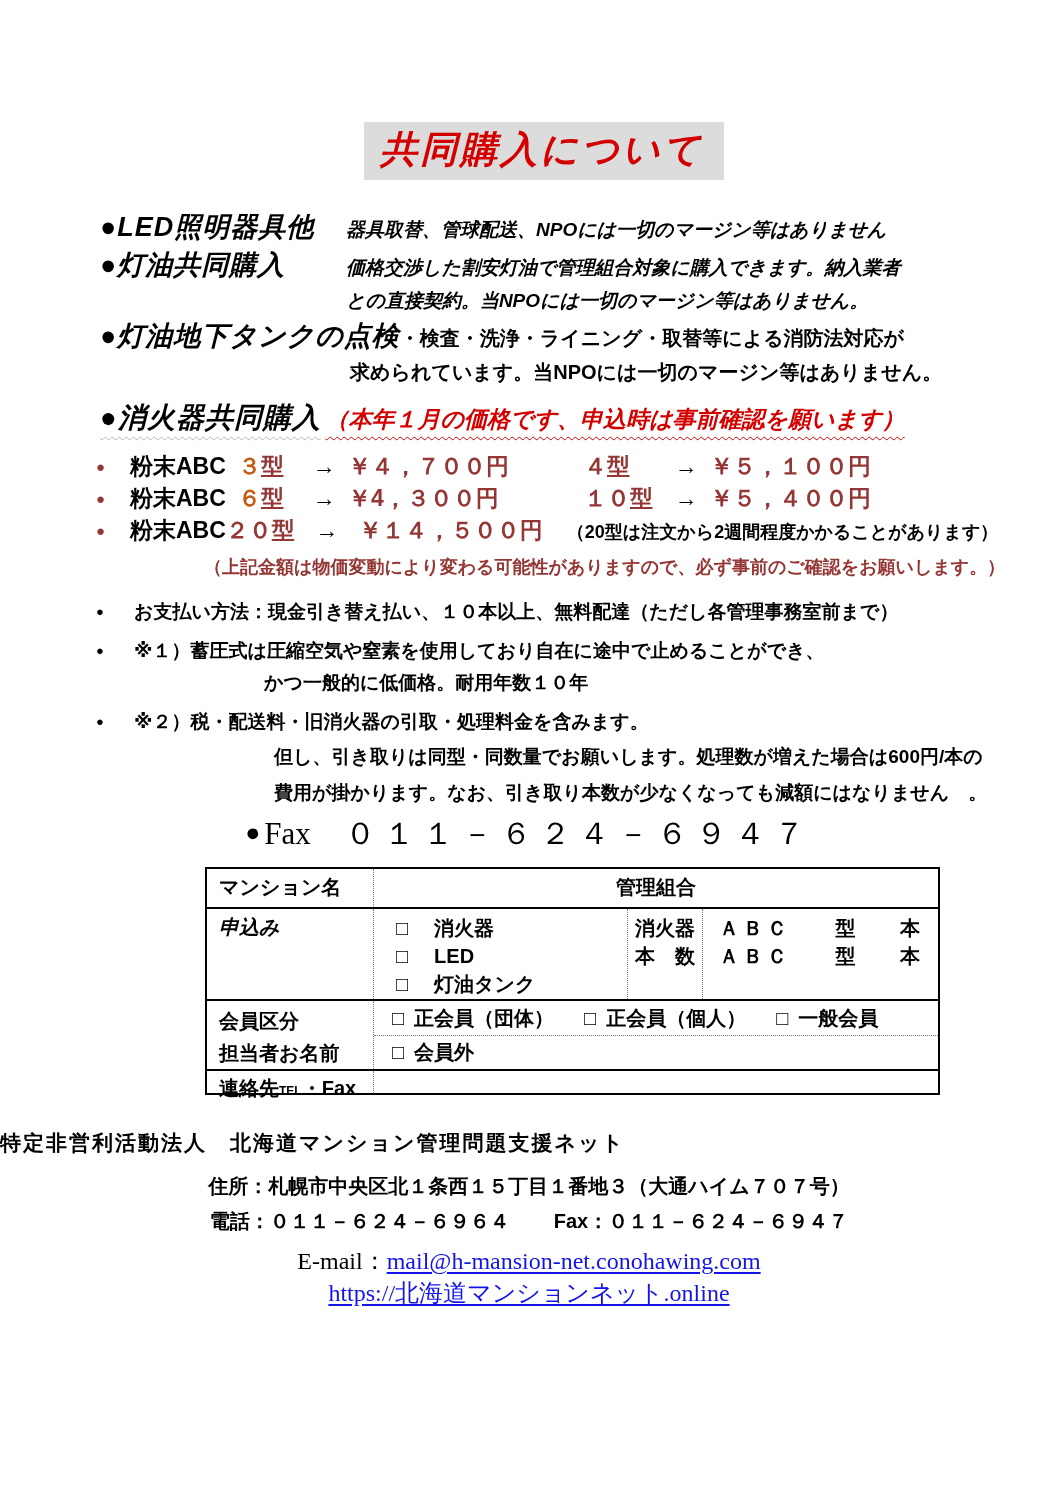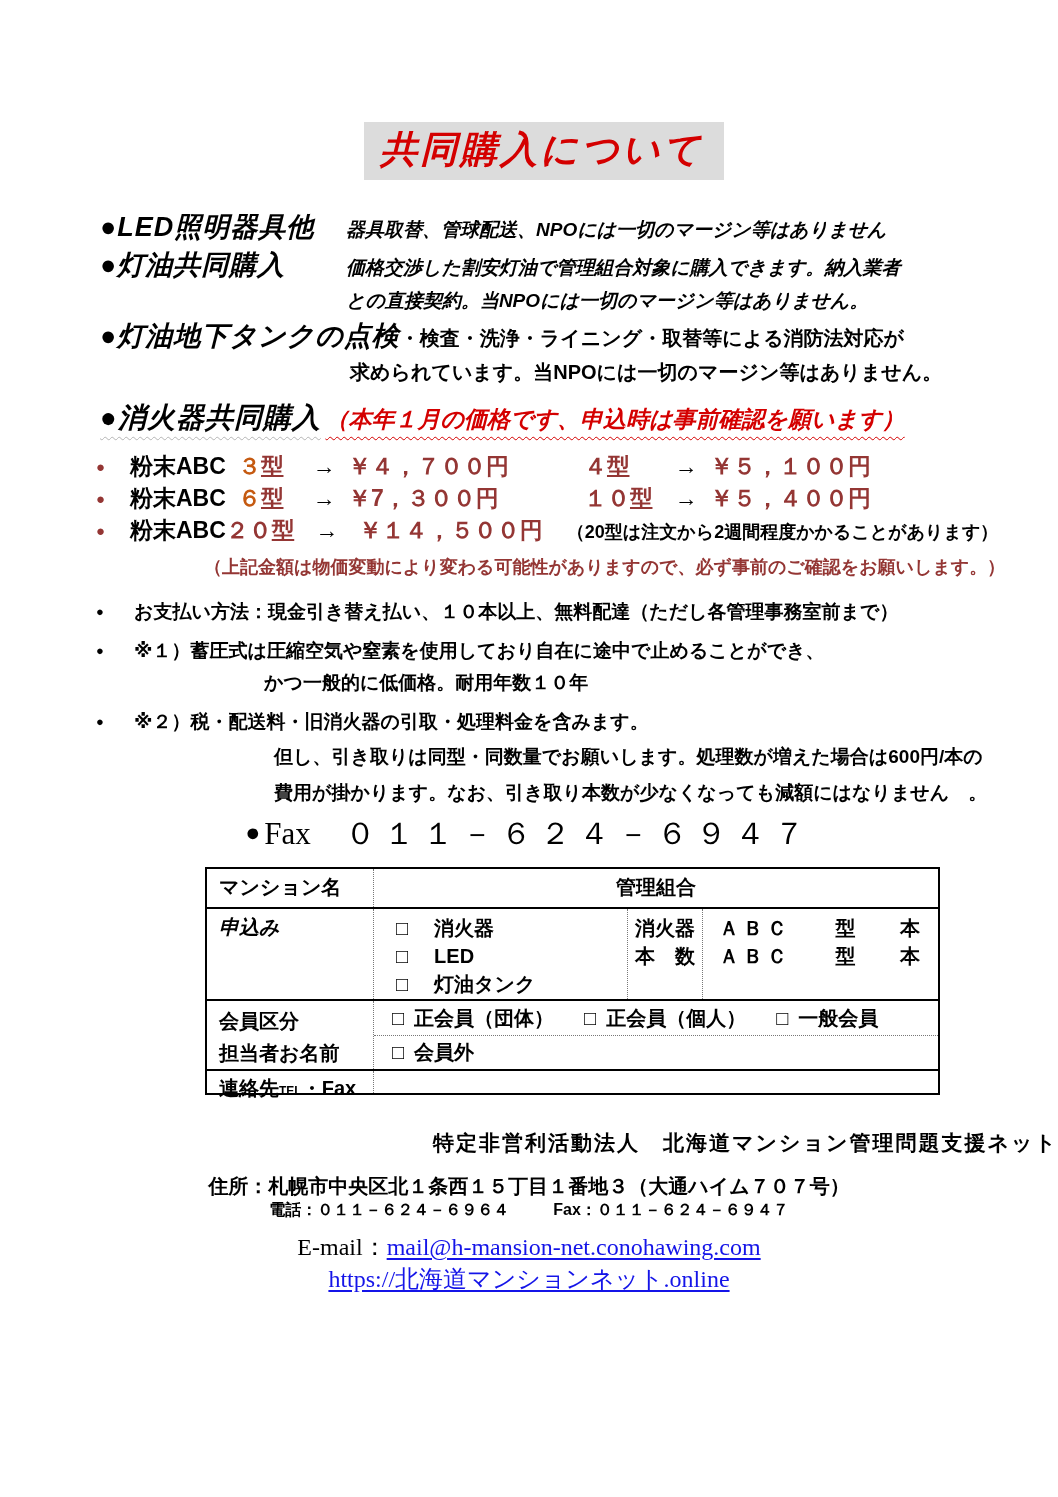--- a/index.html
+++ b/index.html
@@ -106,23 +106,23 @@
   .ft-r3 .ft-label div{height:32px;line-height:32px;white-space:nowrap;}
   .ft-member{flex:1;display:flex;flex-direction:column;}
   .member-top{height:35px;border-bottom:1px dotted #777;display:flex;align-items:center;padding-left:18px;box-sizing:border-box;white-space:nowrap;}
   .member-top .opt{margin-right:30px;}
   .member-bottom{height:33px;display:flex;align-items:center;padding-left:18px;}
   .opt .cb{margin-right:10px;}
   .ft-r4{height:24px;line-height:34px;}
   .tel-small{font-size:12px;letter-spacing:0;}
   .ft-r4 .ft-val{flex:1;}
   
-  .f-org{text-align:right;margin-top:34px;font-size:21px;font-weight:bold;letter-spacing:2px;white-space:nowrap;}
+  .f-org{text-align:left;margin-top:34px;font-size:21px;font-weight:bold;letter-spacing:2px;white-space:nowrap;}
   .f-address{text-align:center;margin-top:16px;font-size:20px;font-weight:bold;white-space:nowrap;}
-  .f-phone{text-align:center;margin-top:0;font-size:16px;font-weight:bold;white-space:nowrap;}
+  .f-phone{text-align:center;margin-top:8px;font-size:20px;font-weight:bold;white-space:nowrap;}
   .f-phone .gap{display:inline-block;width:44px;}
   .f-email,.f-url{
     text-align:center;font-family:"Liberation Serif","DejaVu Serif",serif;
     font-size:24px;white-space:nowrap;
   }
   .f-email{margin-top:10px;}
   .f-url{margin-top:0;}
   .link{color:var(--link_blue,#0000ee);text-decoration:underline;text-underline-offset:3px;}
 </style>
 </head>
@@ -166,21 +166,21 @@
       <span class="p-price p-price1">￥４，７００円</span>
       <span class="p-type2">４型</span>
       <span class="p-arrow">→</span>
       <span class="p-price">￥５，１００円</span>
     </div>
     <div class="p-row">
       <span class="p-bullet">●</span>
       <span class="p-name">粉末ABC</span>
       <span class="p-typeblock"><span class="p-num">６</span><span class="p-kata">型</span></span>
       <span class="p-arrow">→</span>
-      <span class="p-price p-price1">￥7，３００円</span>
+      <span class="p-price p-price1">￥4，３００円</span>
       <span class="p-type2">１０型</span>
       <span class="p-arrow">→</span>
       <span class="p-price">￥５，４００円</span>
     </div>
     <div class="p-row">
       <span class="p-bullet">●</span>
       <span class="p-name-flat">粉末ABC</span>
       <span class="p-type">２０型</span>
       <span class="p-arrow" style="width:64px">→</span>
       <span class="p-price">￥１４，５００円</span>

